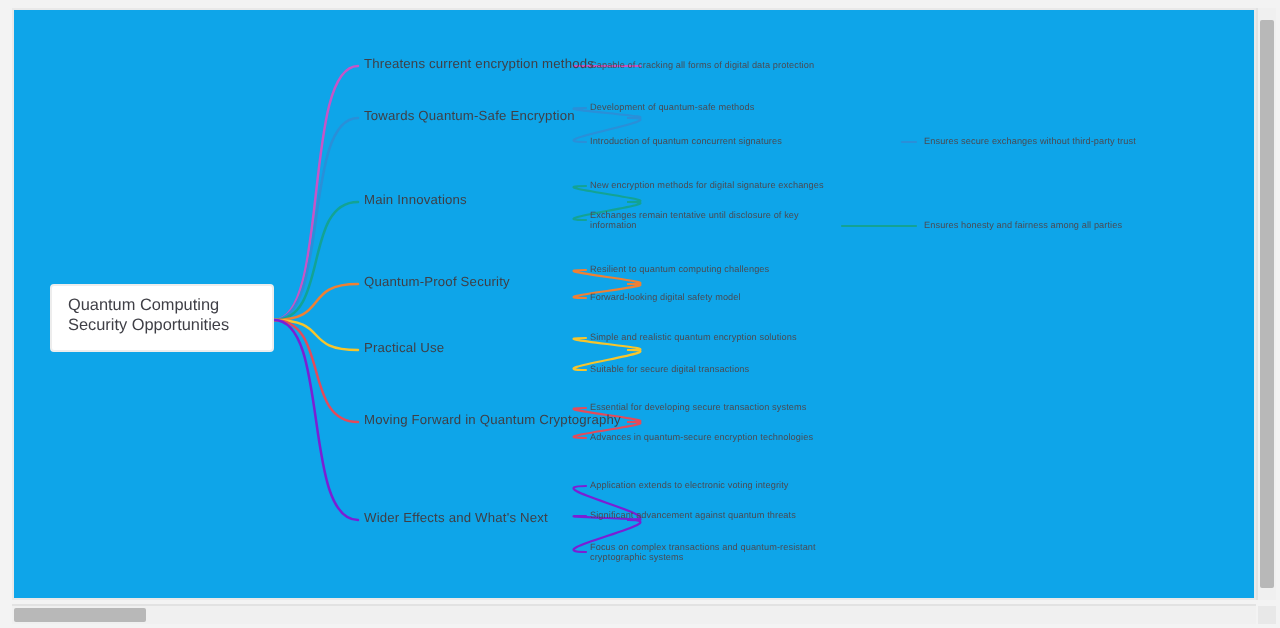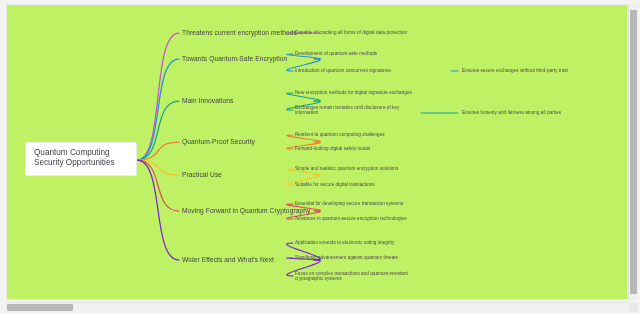--- a/index.html
+++ b/index.html
@@ -13,21 +13,21 @@
     position: relative;
     width: 640px; height: 314px;
     background: #f3f3f3;
     box-sizing: border-box;
   }
   
   #frame {
     position: absolute;
     left: 6px; top: 4px;
     width: 622px; height: 296px;
-    background: #bef264;
+    background: #0ea5e9;
     border: 1px solid #e9e9e9;
     box-sizing: border-box;
     overflow: hidden;
   }
   #canvas {
     position: absolute;
     left: 0; top: 0;
     width: 622px; height: 296px;
   }
   svg#links {

